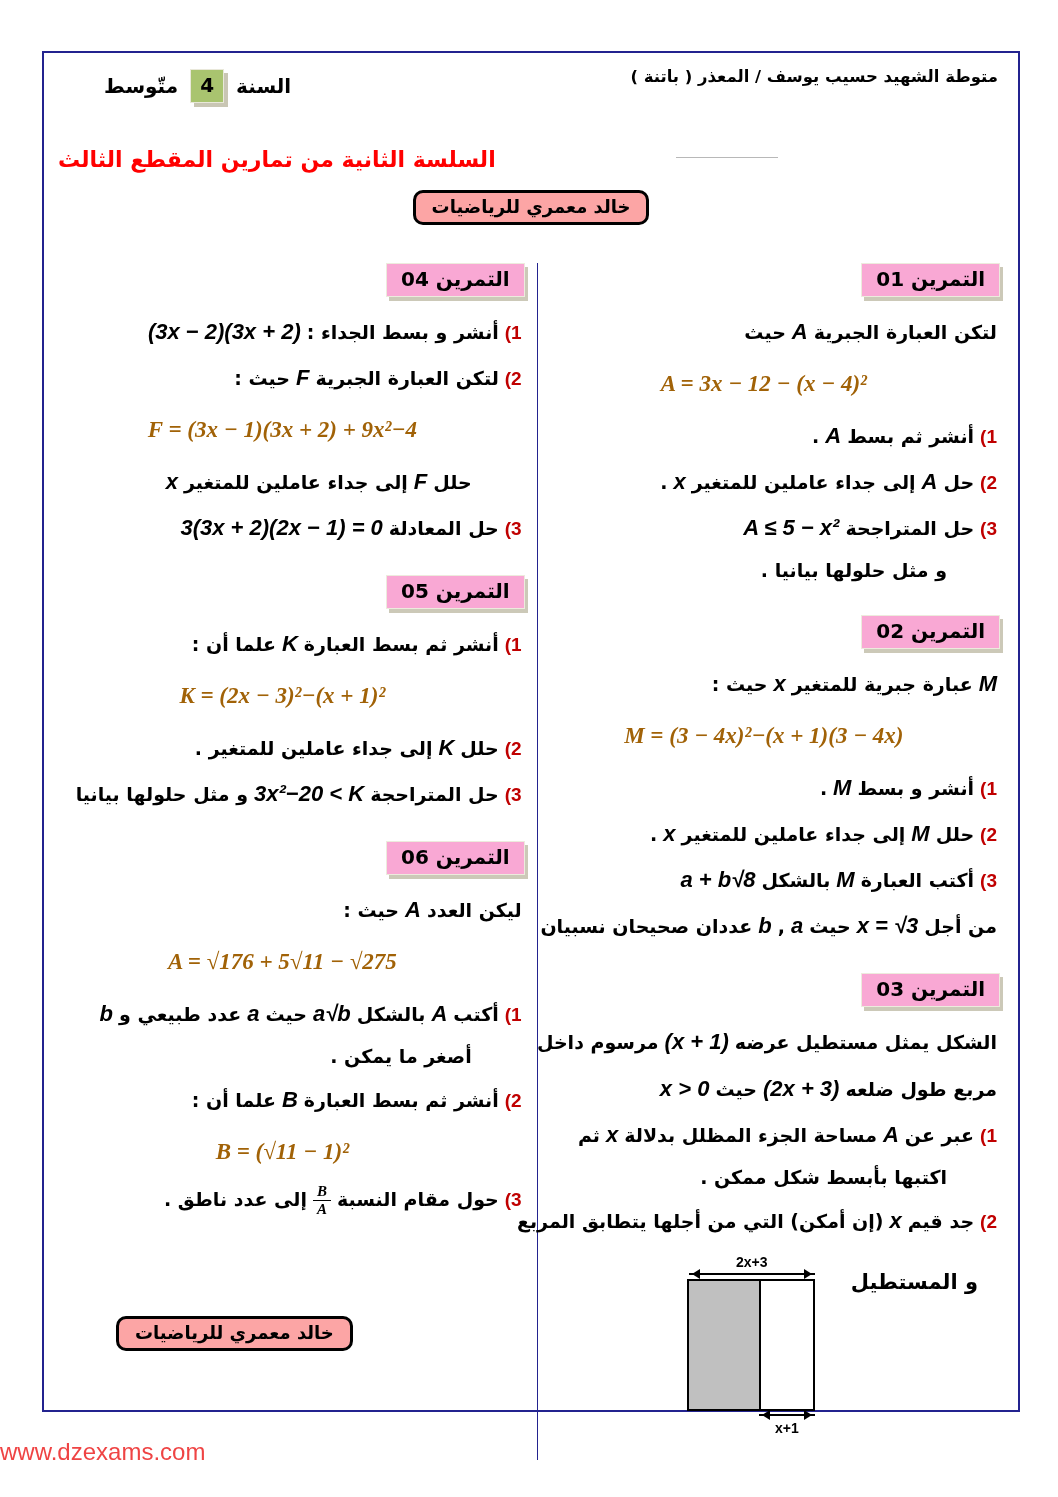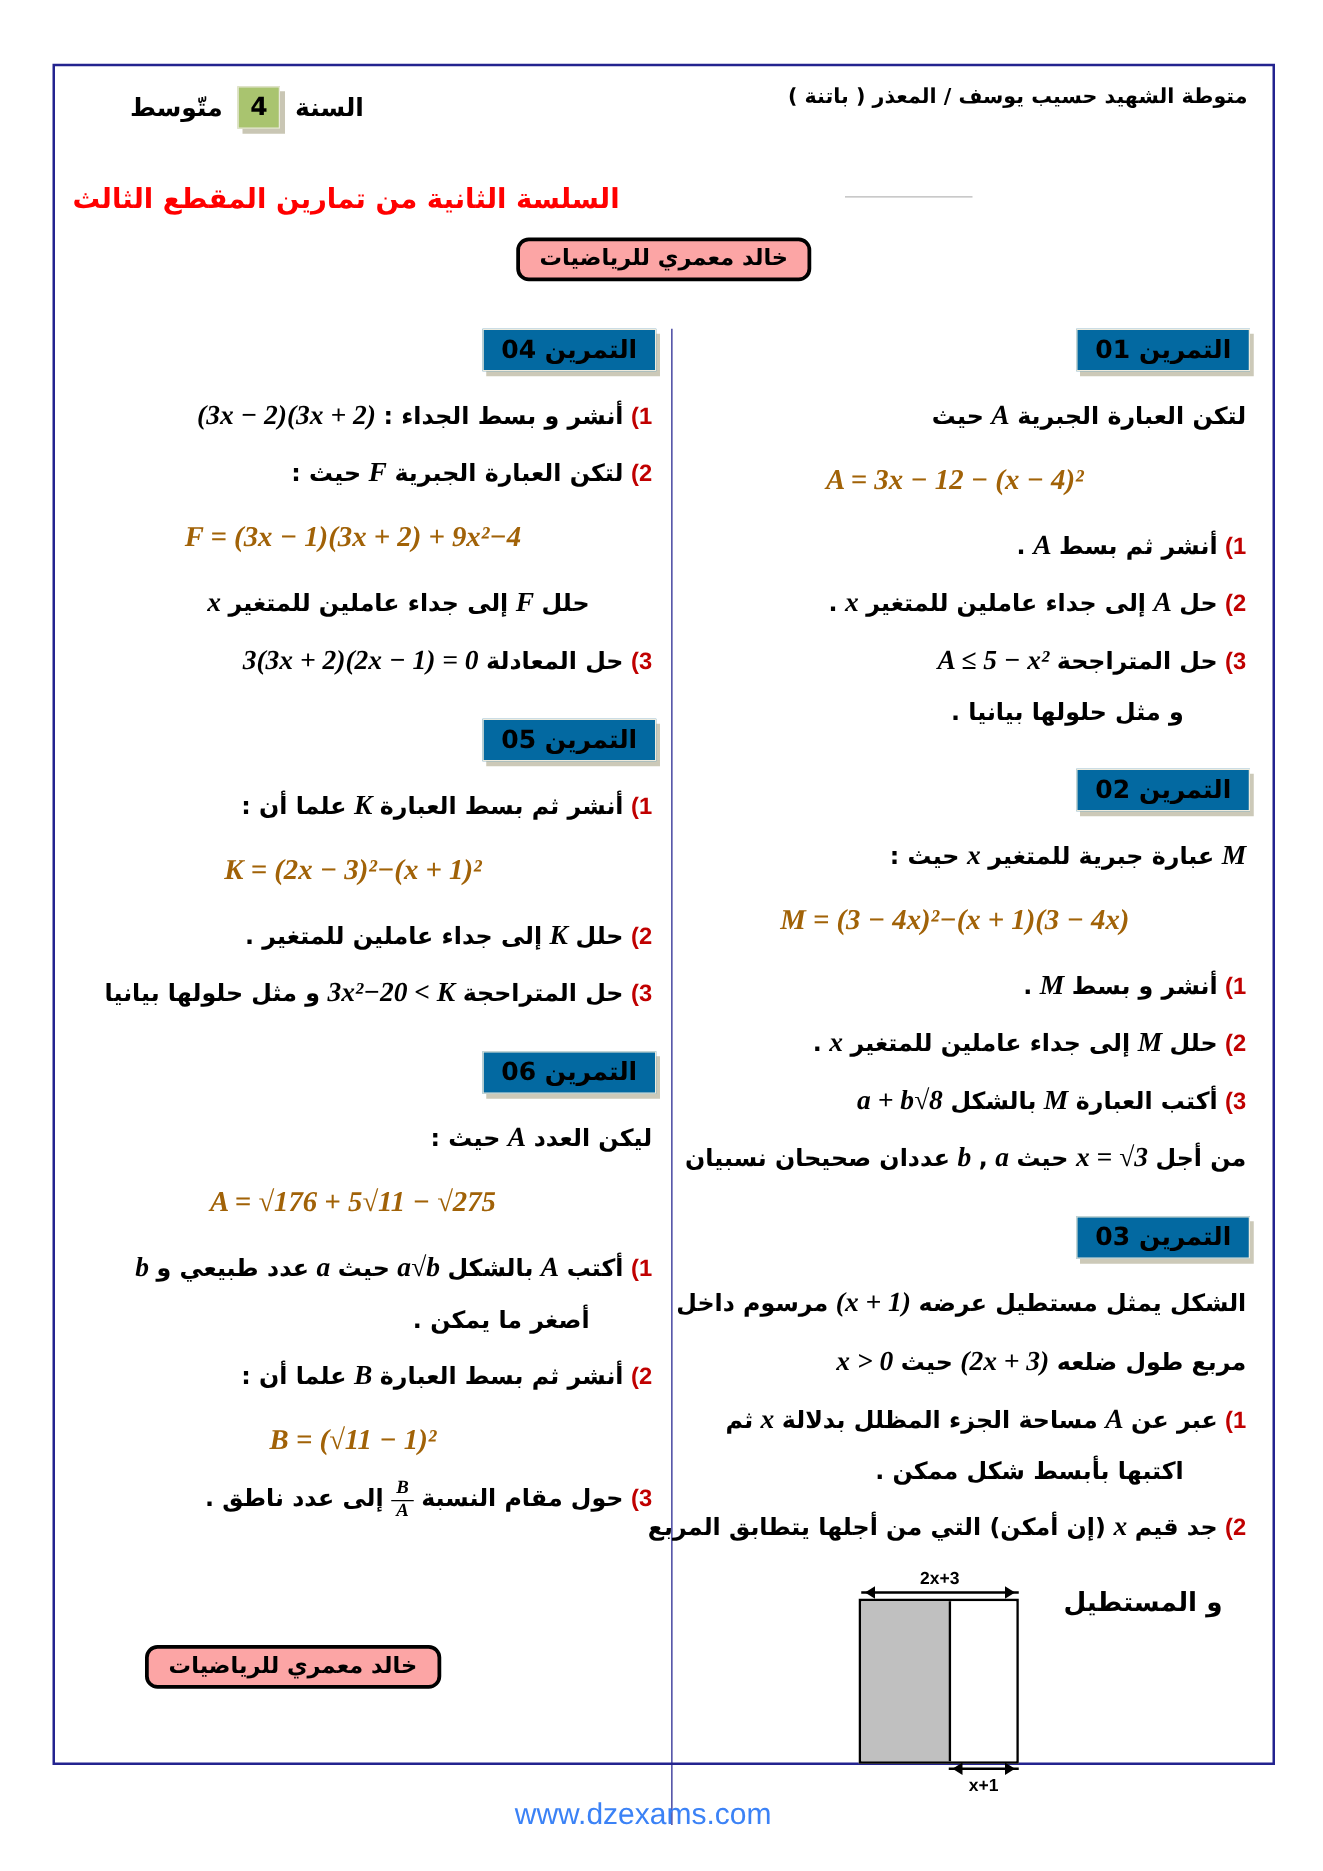--- a/index.html
+++ b/index.html
@@ -29,31 +29,31 @@
   .badge {
     display:inline-block; background:#fca5a5; border:3px solid #000; border-radius:10px;
     padding:3px 16px 5px; font-weight:bold; font-size:18px; color:#000;
   }
   
   .cols { display:flex; direction:rtl; margin-top:38px; align-items:flex-start; }
   .col-right { width:49.4%; border-left:1px solid #23238f; padding:0 4px 0 8px; min-height:1075px; }
   .col-left  { width:50.6%; padding:0 12px 0 0; }
   .ex { margin-bottom:24px; direction:rtl; text-align:right; }
   .exbox {
-    display:inline-block; background:#0369a1; color:#000;
+    display:inline-block; background:#f9a8d4; color:#000;
     border:1px solid #edebdd; box-shadow:3px 4px 0 #ccc9b8;
     padding:3px 14px 5px; font-weight:bold; font-size:20px; min-width:128px; text-align:center;
     margin-bottom:12px;
   }
   .line { direction:rtl; text-align:right; font-weight:bold; font-size:19px; line-height:2.1; color:#000; }
   .line.nowrap { white-space:nowrap; overflow:visible; }
   .line.indent { padding-right:50px; }
   .line > span { margin:0 3px; }
   .ar { font-family:"DejaVu Sans", sans-serif; }
-  .math { font-family:Liberation Serif, serif; font-style:italic; font-weight:600; font-size:22px; white-space:nowrap; }
+  .math { font-family:Liberation Sans, sans-serif; font-style:italic; font-weight:600; font-size:22px; white-space:nowrap; }
   .num { color:#c00000; font-weight:bold; font-family:"Liberation Sans", sans-serif; font-size:19px; }
   .formula {
     direction:ltr; text-align:center; margin:8px 18px 8px 0;
     font-family:"Liberation Serif", serif; font-style:italic; font-weight:600;
     font-size:23px; line-height:1.8; color:#a16207;
   }
   .frac { display:inline-flex; flex-direction:column; align-items:center; vertical-align:middle;
           font-family:"Liberation Serif", serif; font-style:italic; font-weight:600; font-size:15px; line-height:1.15; }
   .frac .fn { border-bottom:1.5px solid #000; padding:0 4px; }
   .frac .fd { padding:0 4px; }
@@ -65,22 +65,22 @@
   .harrow { position:relative; height:0; border-top:2px solid #000; margin:3px 2px 4px; }
   .harrow::before { content:""; position:absolute; left:-2px; top:-6px; border:5px solid transparent; border-right:8px solid #000; }
   .harrow::after  { content:""; position:absolute; right:-2px; top:-6px; border:5px solid transparent; border-left:8px solid #000; }
   .square { width:128px; height:132px; border:2px solid #000; display:flex; background:#fff; }
   .shade { width:58%; background:#c0c0c0; border-right:2px solid #000; }
   .blank { flex:1; background:#fff; }
   .fig-bottom { margin-left:54%; width:46%; }
   .fig-label-bottom { text-align:center; font-family:"Liberation Sans", sans-serif; font-weight:bold; font-size:14px; }
   
   .badge-row2 { text-align:center; margin-top:96px; position:relative; right:57px; }
-  .footer { position:absolute; left:0; width:1029px; top:1438px; text-align:center;
-            color:#3b82f6; font-size:24px; font-family:"Liberation Sans", sans-serif; }
+  .footer { position:absolute; left:0; width:1029px; top:1438px; text-align:left;
+            color:#ef4444; font-size:24px; font-family:"Liberation Sans", sans-serif; }
 </style>
 </head>
 <body>
 
 <div class="page">
 
   <div class="hdr">
     <div class="school">متوطة الشهيد حسيب يوسف / المعذر ( باتنة )</div>
     <div class="year">
       <span>السنة</span>

